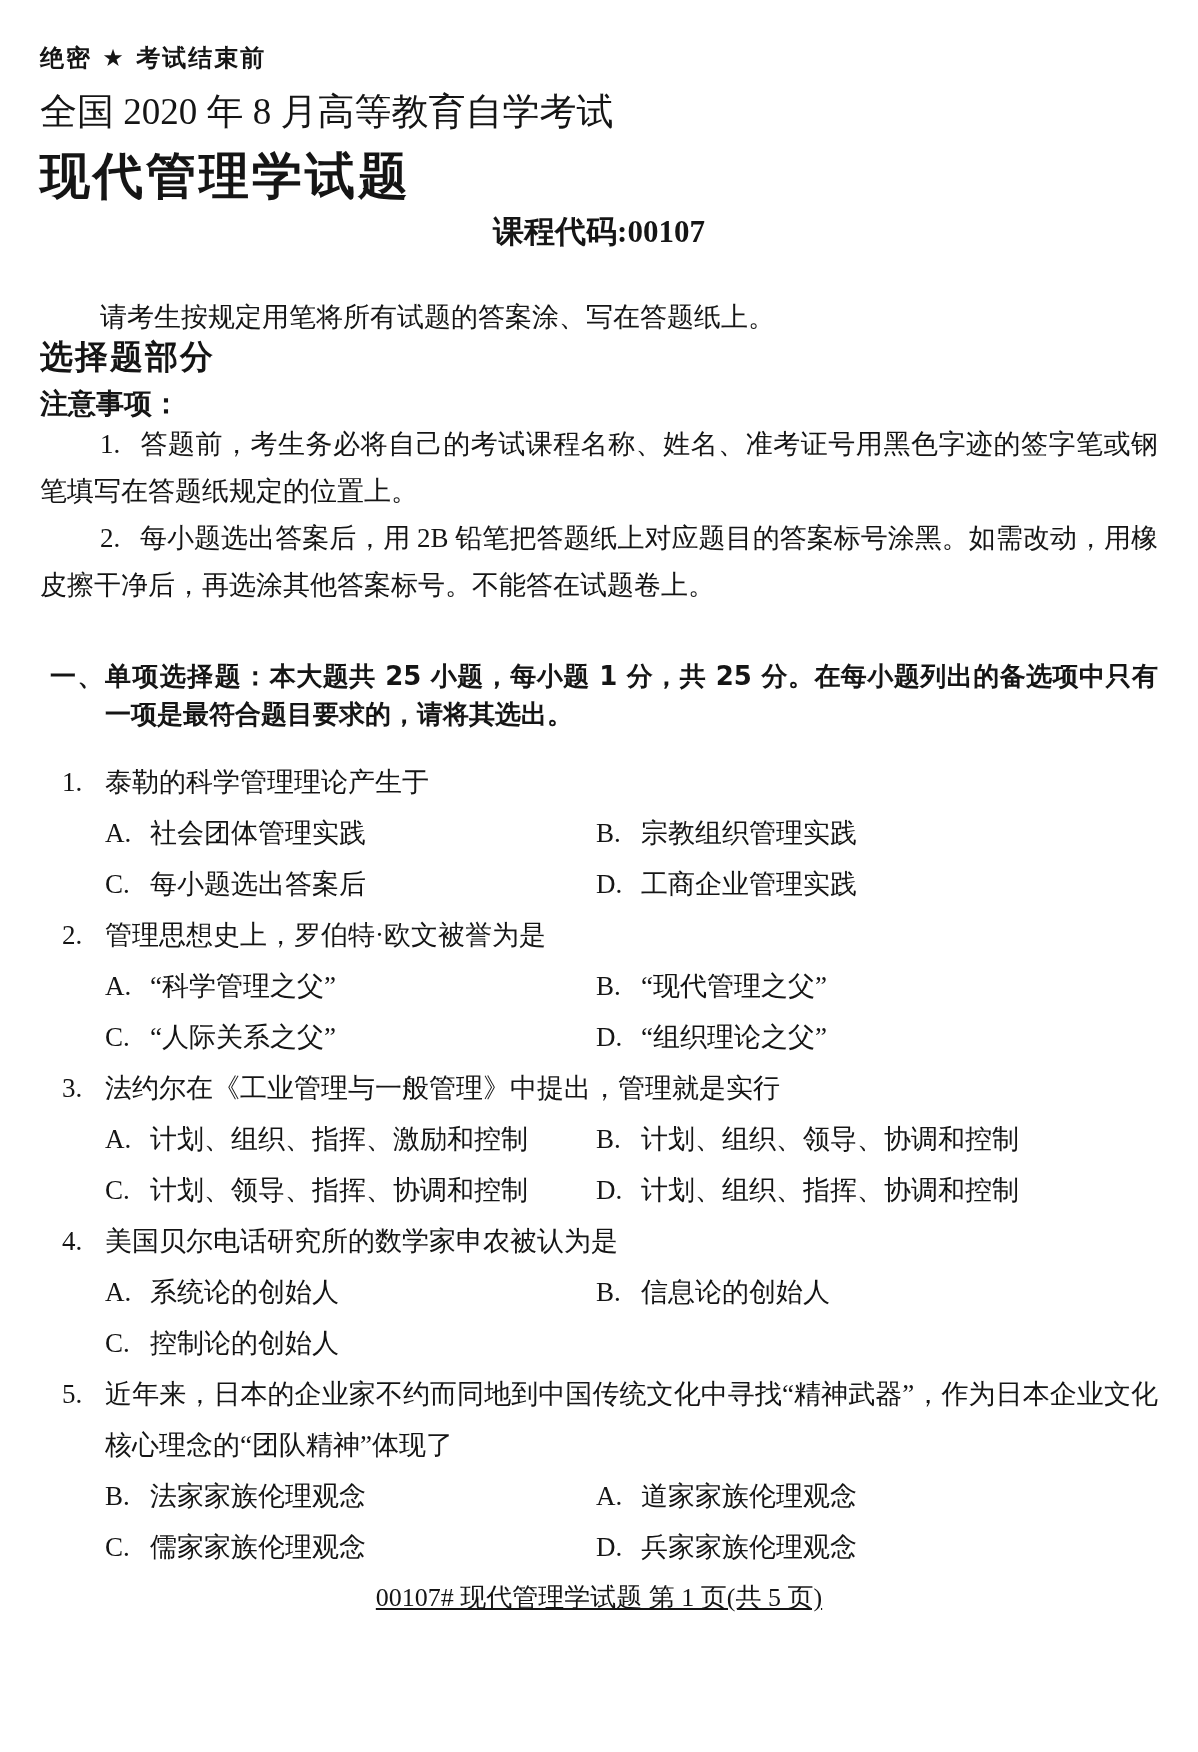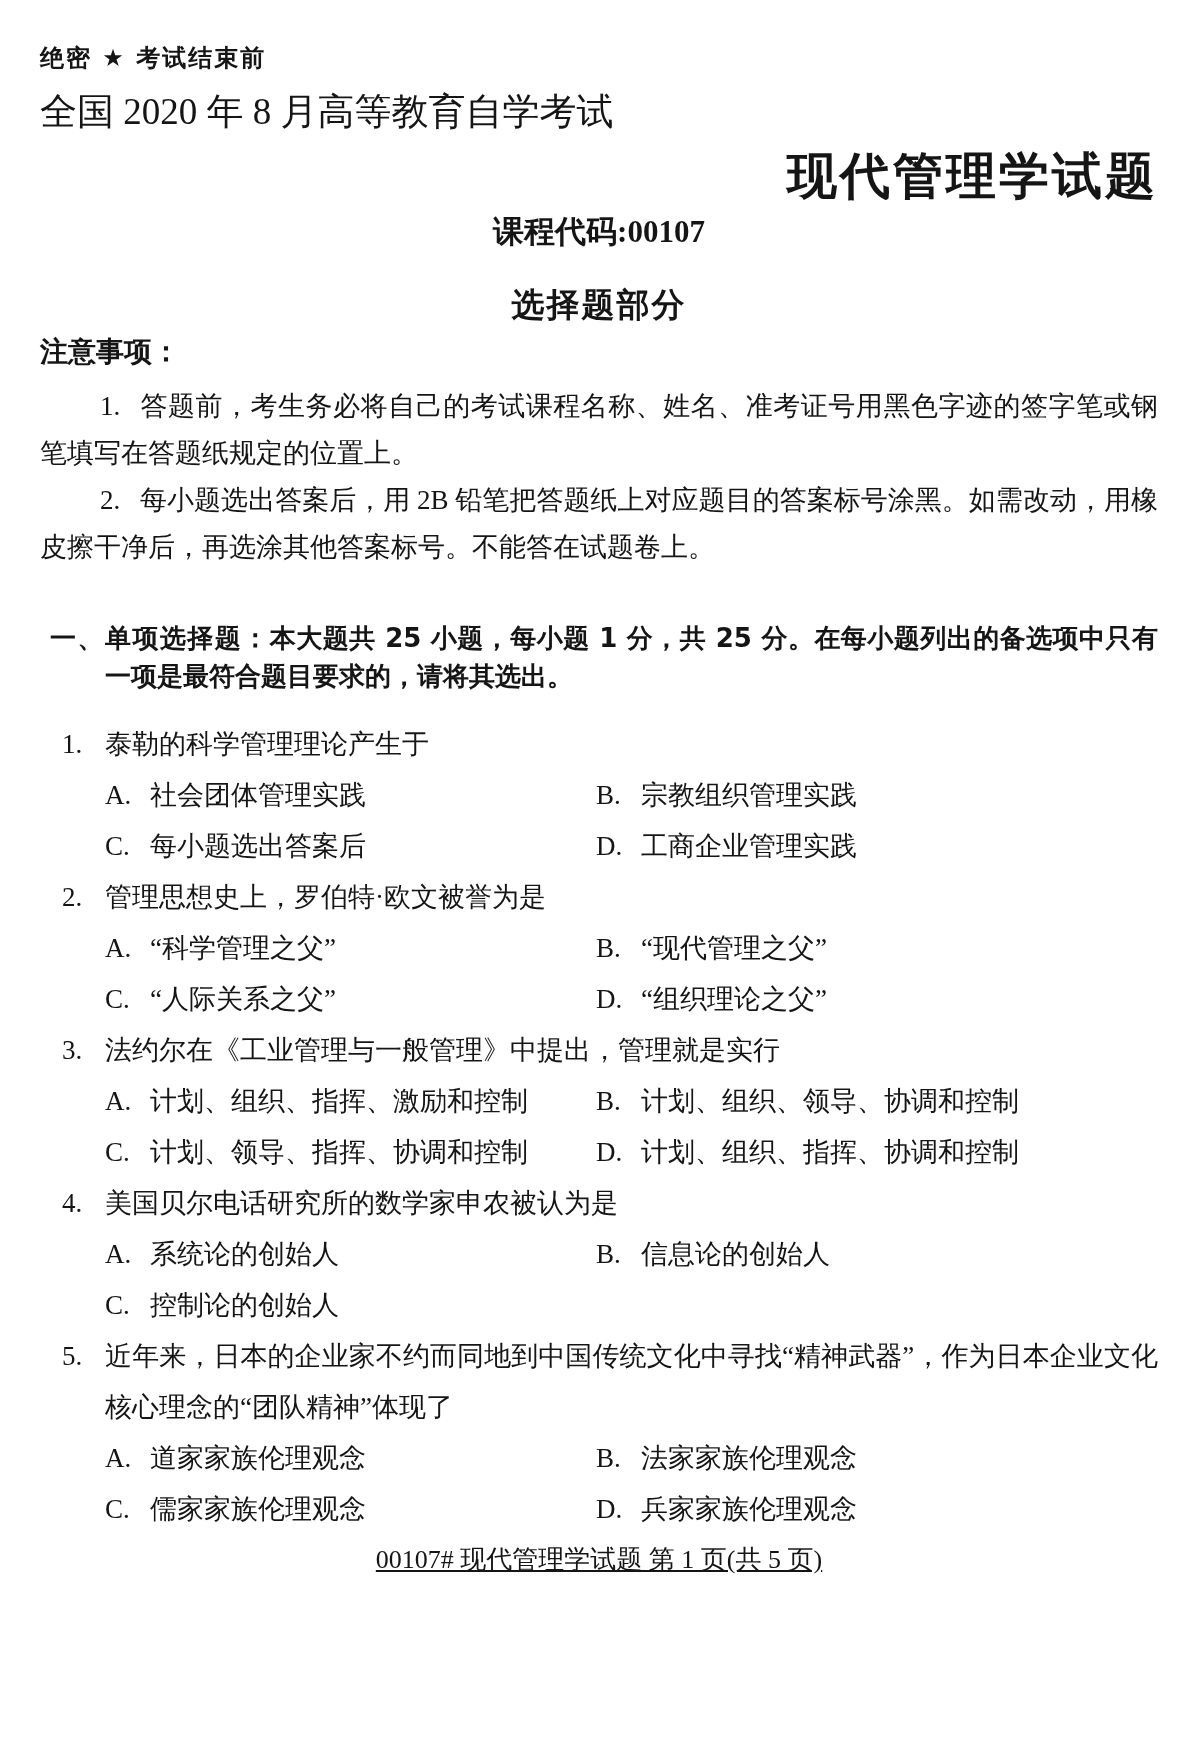--- a/index.html
+++ b/index.html
@@ -31,21 +31,21 @@
     margin-bottom: 18px;
   }
   .title1 {
     text-align: left;
     font-family: "Liberation Serif", "DejaVu Serif", serif;
     font-size: 37px;
     line-height: 43px;
     font-weight: 500;
   }
   .title2 {
-    text-align: right;
+    text-align: left;
     font-family: "DejaVu Sans", "Liberation Sans", sans-serif;
     font-weight: bold;
     font-size: 50px;
     line-height: 62px;
     margin-top: 12px;
     letter-spacing: 3px;
   }
   .course-code {
     text-align: center;
     font-family: "Liberation Serif", "DejaVu Serif", serif;
@@ -55,26 +55,25 @@
     margin-top: 6px;
   }
   
   .instruction {
     margin: 46px 0 0 0;
     font-size: 27px;
     line-height: 40px;
     text-indent: 60px;
   }
   .section-heading {
-    text-align: center;
+    text-align: left;
     font-family: "DejaVu Sans", "Liberation Sans", sans-serif;
     font-weight: bold;
     font-size: 33px;
     line-height: 40px;
-    margin-top: 34px;
     letter-spacing: 2px;
   }
   .notes-title {
     font-family: "DejaVu Sans", "Liberation Sans", sans-serif;
     font-weight: bold;
     font-size: 28px;
     line-height: 34px;
     margin-top: 10px;
   }
   .note {
@@ -147,20 +146,21 @@
 <body>
 
 <div class="page">
 
   <div class="classification">绝密 ★ 考试结束前</div>
 
   <div class="title1">全国 2020 年 8 月高等教育自学考试</div>
   <div class="title2">现代管理学试题</div>
   <div class="course-code">课程代码:00107</div>
 
+  <p class="instruction">请考生按规定用笔将所有试题的答案涂、写在答题纸上。</p>
 
   <div class="section-heading">选择题部分</div>
 
   <div class="notes-title">注意事项：</div>
 
   <p class="note"><span class="note-num">1.</span><span>答题前，考生务必将自己的考试课程名称、姓名、准考证号用黑色字迹的签字笔或钢笔填写在答题纸规定的位置上。</span></p>
   <p class="note"><span class="note-num">2.</span><span>每小题选出答案后，用 2B 铅笔把答题纸上对应题目的答案标号涂黑。如需改动，用橡皮擦干净后，再选涂其他答案标号。不能答在试题卷上。</span></p>
 
   <p class="part-heading"><span class="ph-label">一、单项选择题：</span><span>本大题共 25 小题，每小题 1 分，共 25 分。在每小题列出的备选项中只有一项是最符合题目要求的，请将其选出。</span></p>
 
@@ -201,22 +201,22 @@
       <div class="options">
         <p class="option"><span class="opt-label">A.</span><span>系统论的创始人</span></p>
         <p class="option"><span class="opt-label">B.</span><span>信息论的创始人</span></p>
         <p class="option"><span class="opt-label">C.</span><span>控制论的创始人</span></p>
       </div>
     </div>
 
     <div class="question">
       <p class="q-line"><span class="q-num">5.</span><span class="q-text">近年来，日本的企业家不约而同地到中国传统文化中寻找“精神武器”，作为日本企业文化核心理念的“团队精神”体现了</span></p>
       <div class="options">
+        <p class="option"><span class="opt-label">B.</span><span>法家家族伦理观念</span></p>
         <p class="option"><span class="opt-label">A.</span><span>道家家族伦理观念</span></p>
-        <p class="option"><span class="opt-label">B.</span><span>法家家族伦理观念</span></p>
         <p class="option"><span class="opt-label">C.</span><span>儒家家族伦理观念</span></p>
         <p class="option"><span class="opt-label">D.</span><span>兵家家族伦理观念</span></p>
       </div>
     </div>
 
   </section>
 
   <footer class="footer">00107# 现代管理学试题 第 1 页(共 5 页)</footer>
 
 </div>

